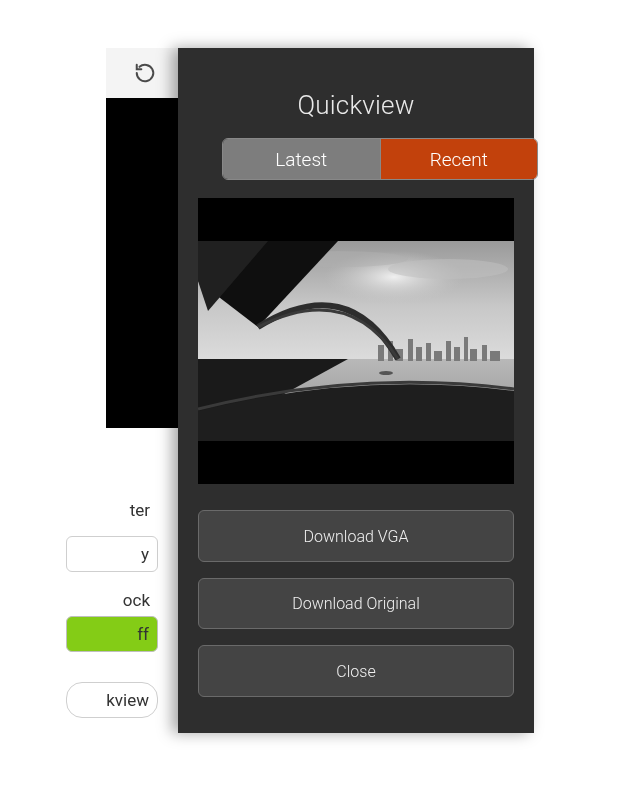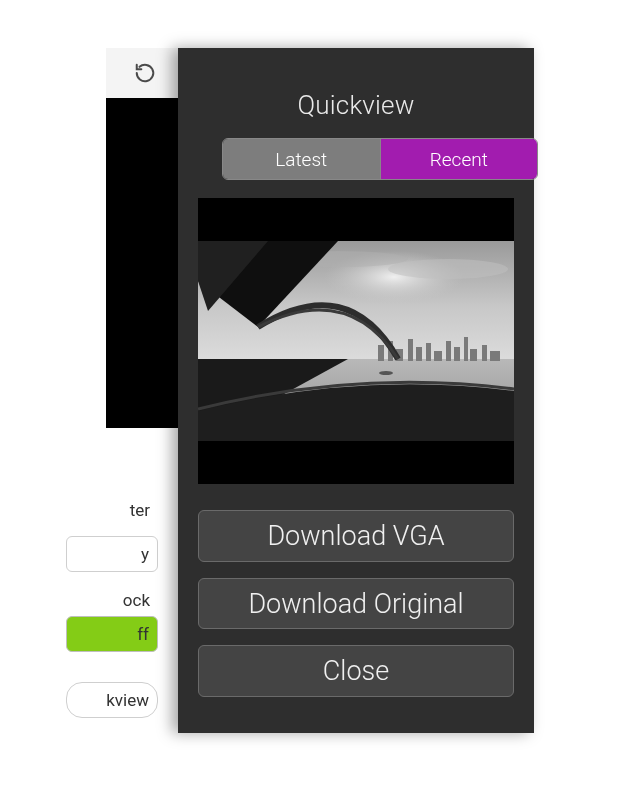--- a/index.html
+++ b/index.html
@@ -107,21 +107,21 @@
   }
   .qv-tab {
     flex: 1;
     display: flex;
     align-items: center;
     justify-content: center;
     font-size: 19px;
     font-weight: 300;
     color: #fff;
     cursor: pointer;
-    background: #a21caf;
+    background: #c2410c;
   }
   .qv-tab.active {
     background: #7d7d7d;
   }
   .qv-tab + .qv-tab {
     border-left: 1px solid #888;
   }
 
   .qv-image-wrap {
     width: 316px;
@@ -140,21 +140,21 @@
   }
   .qv-image svg { width: 100%; height: 100%; display: block; }
 
   .qv-btn {
     width: 316px;
     height: 54px;
     border: 1px solid #6a6a6a;
     border-radius: 6px;
     background: #444444;
     color: #f0f0f0;
-    font-size: 27px;
+    font-size: 16px;
     font-weight: 300;
     display: flex;
     align-items: center;
     justify-content: center;
     cursor: pointer;
     margin-bottom: 16px;
   }
   .qv-btn:last-child { margin-bottom: 6px; }
 </style>
 </head>

